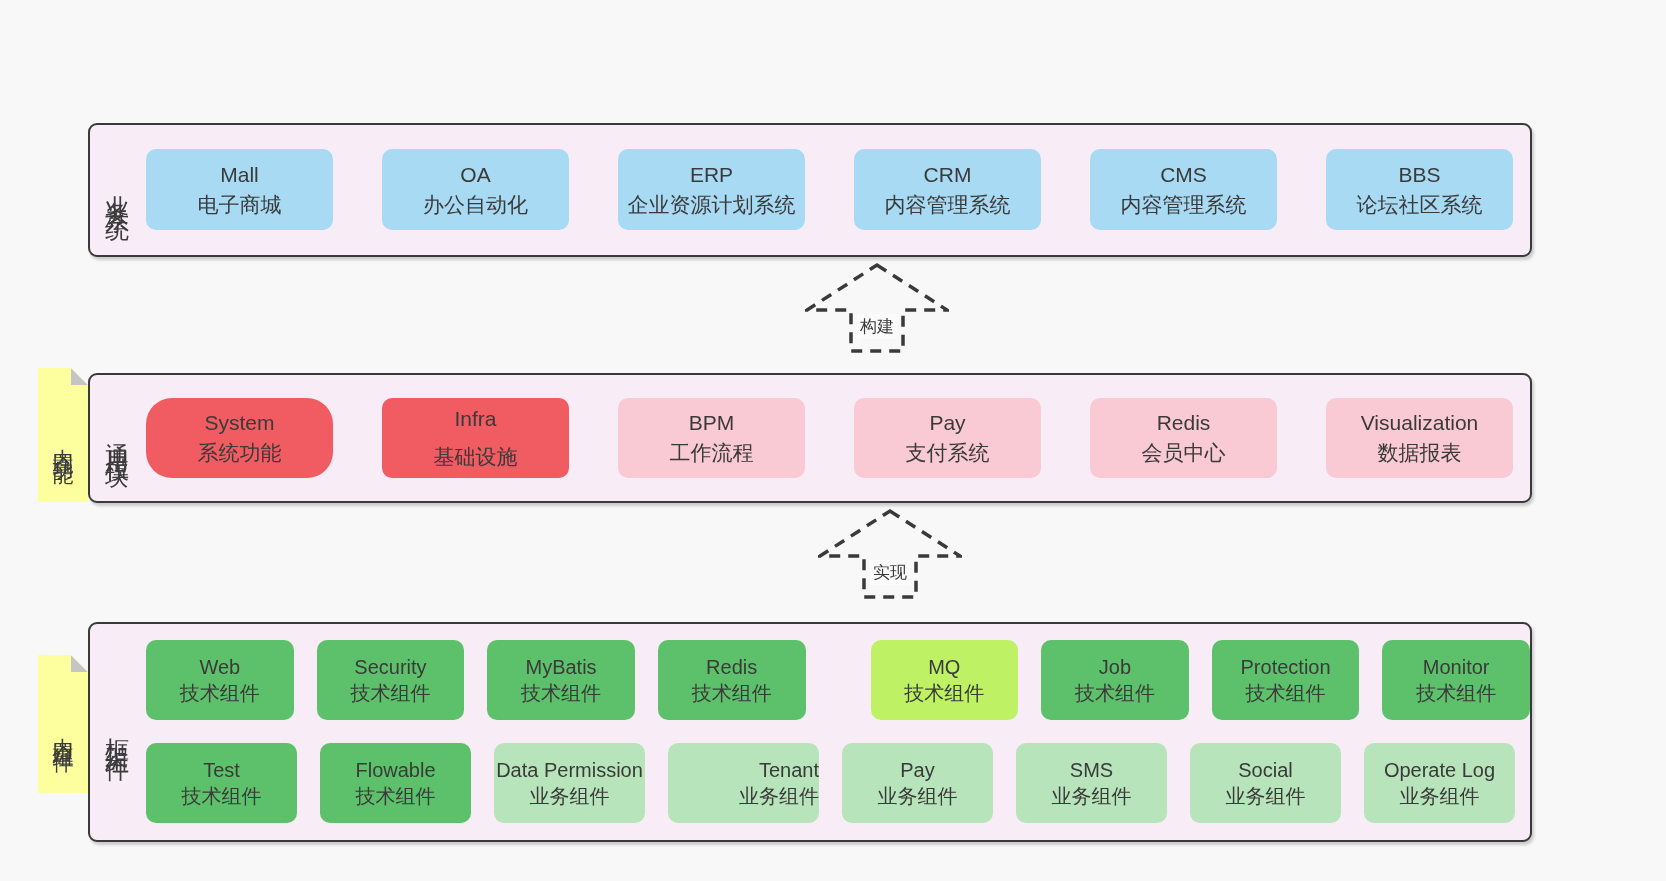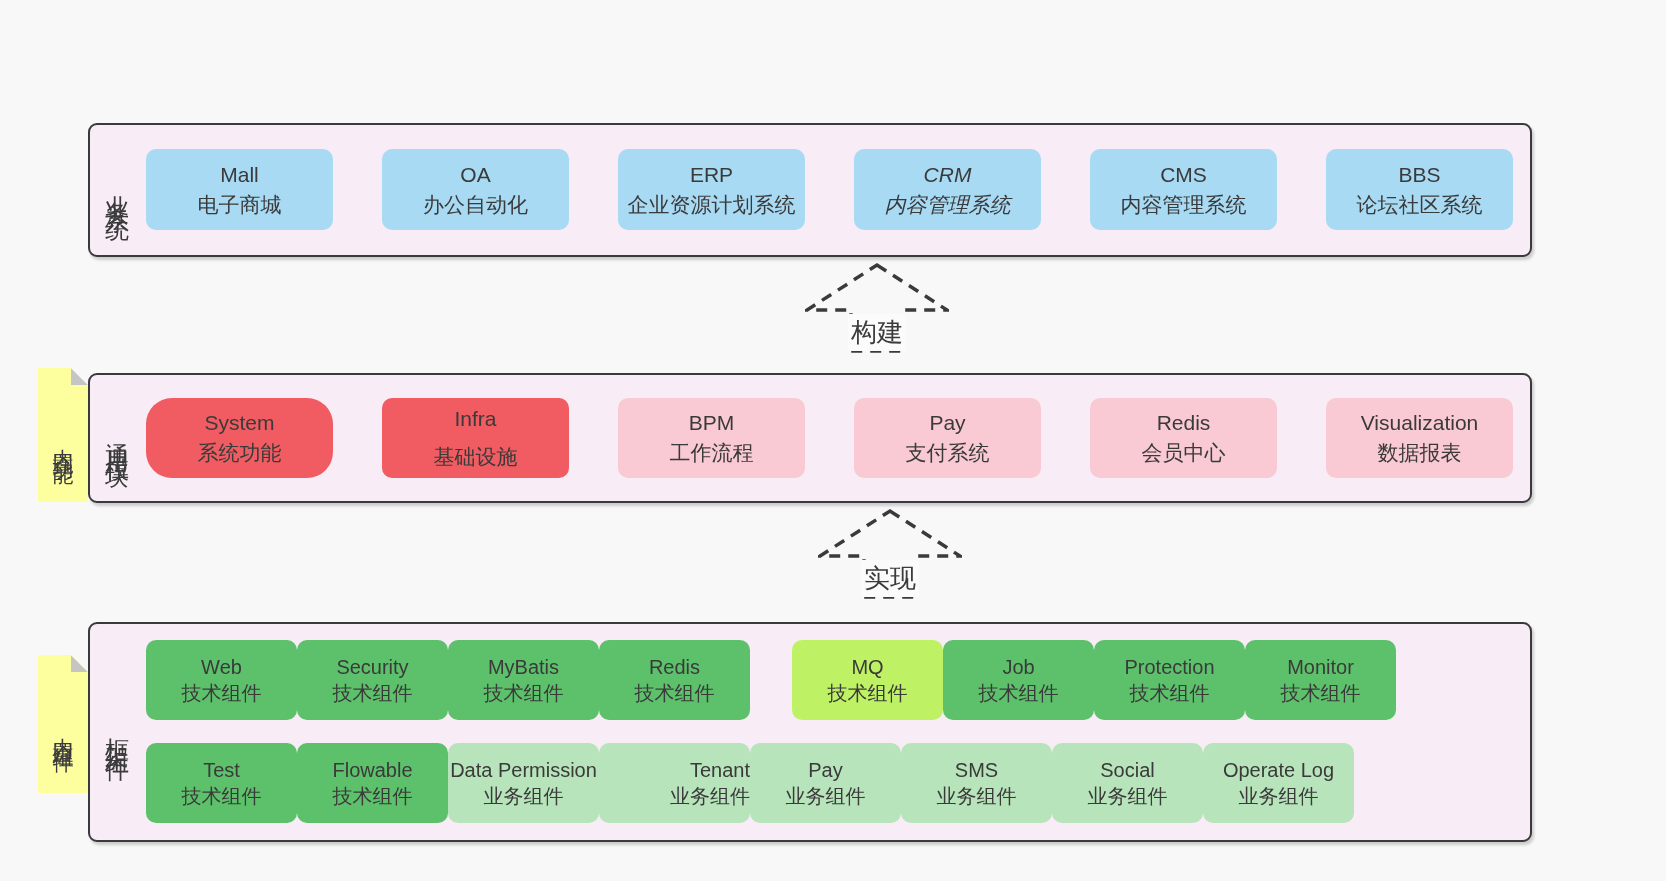--- a/index.html
+++ b/index.html
@@ -43,20 +43,21 @@
   .row6 {
     display:flex;
     padding-left:56px;
     gap:49px;
   }
   #panel-business .row6 { padding-top:24px; }
   #panel-modules  .row6 { padding-top:23px; }
   .row8 {
     display:flex;
     padding-left:56px;
+    gap:23px;
   }
   .rows-wrap { display:flex; flex-direction:column; gap:23px; padding-top:16px; }
 
   .box {
     box-sizing:border-box;
     border-radius:10px;
     display:flex;
     flex-direction:column;
     align-items:center;
     justify-content:center;
@@ -99,21 +100,21 @@
   .arrow { position:absolute; width:144px; height:92px; z-index:1; }
   #arrow-build     { left:805px; top:262px; }
   #arrow-implement { left:818px; top:508px; }
   .arrow svg { display:block; width:144px; height:92px; }
   .arrow-label {
     position:absolute;
     left:50%; top:52px;
     transform:translateX(-50%);
     background:#fbfbfb;
     padding:1px 3px;
-    font-size:26px;
+    font-size:17px;
     color:#3b3b3b;
     white-space:nowrap;
   }
 </style>
 </head>
 <body>
 
 <div class="canvas">
 
   <section class="panel" id="panel-business">
@@ -124,21 +125,21 @@
         <div class="box-sub">电子商城</div>
       </div>
       <div class="box" style="background: rgb(168, 218, 244);">
         <div class="box-title">OA</div>
         <div class="box-sub">办公自动化</div>
       </div>
       <div class="box" style="background: rgb(168, 218, 244);">
         <div class="box-title">ERP</div>
         <div class="box-sub">企业资源计划系统</div>
       </div>
-      <div class="box" style="background: rgb(168, 218, 244); font-style: italic;">
+      <div class="box" style="background: rgb(168, 218, 244);">
         <div class="box-title">CRM</div>
         <div class="box-sub">内容管理系统</div>
       </div>
       <div class="box" style="background: rgb(168, 218, 244);">
         <div class="box-title">CMS</div>
         <div class="box-sub">内容管理系统</div>
       </div>
       <div class="box" style="background: rgb(168, 218, 244);">
         <div class="box-title">BBS</div>
         <div class="box-sub">论坛社区系统</div>

